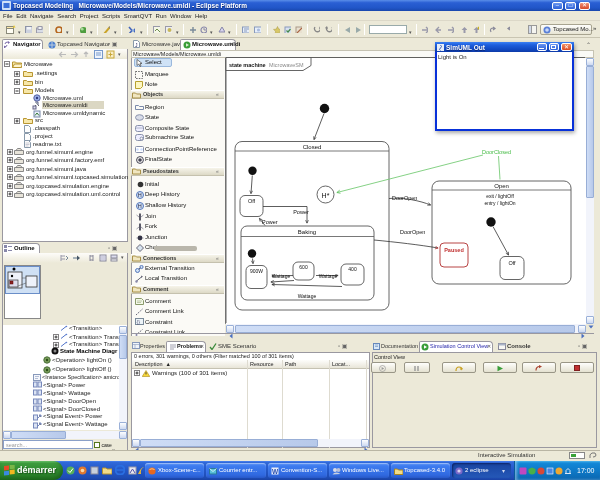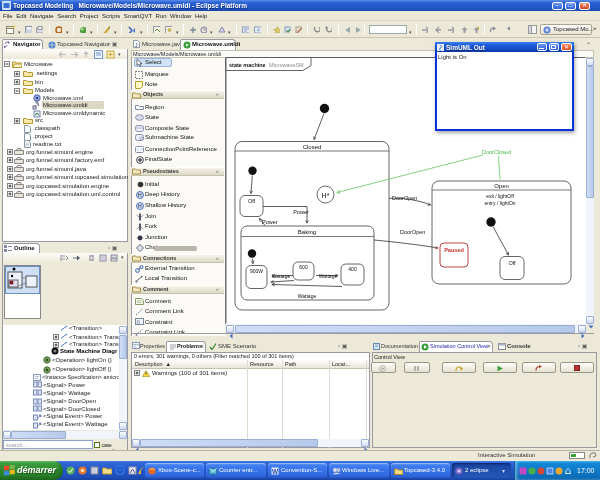--- a/index.html
+++ b/index.html
@@ -860,21 +860,21 @@
 
   <div class="abs" id="taskbar" style="left:0;top:461px;width:600px;height:19px;background:linear-gradient(180deg,#4b84f2 0%,#3068d8 8%,#2458c8 45%,#1e4cb4 88%,#1a42a4 100%);">
 
     <div class="abs" style="left:0;top:0;width:63px;height:19px;border-radius:0 9px 9px 0;background:linear-gradient(180deg,#6cc56c 0%,#3d9c3d 12%,#2f8a2f 50%,#257a25 100%);box-shadow:inset -2px -2px 4px rgba(0,40,0,.3);"></div>
     <svg class="abs" style="left:4px;top:3.5px" width="12" height="12">
       <rect x="0" y="1" width="5" height="4.4" fill="#e64a28" transform="skewY(-6)"></rect>
       <rect x="5.7" y="0.4" width="5" height="4.4" fill="#7ab648" transform="skewY(-6)"></rect>
       <rect x="0" y="6.2" width="5" height="4.4" fill="#3a8ae0" transform="skewY(-6)"></rect>
       <rect x="5.7" y="5.6" width="5" height="4.4" fill="#f0b820" transform="skewY(-6)"></rect>
     </svg>
-    <div class="abs" style="left:17px;top:4px;font-size:9px;font-weight:bold;font-style:italic;color:#fff;text-shadow:1px 1px 1px rgba(0,0,0,.4)">démarrer</div>
+    <div class="abs" style="left:17px;top:4px;font-size:9px;font-weight:bold;color:#fff;text-shadow:1px 1px 1px rgba(0,0,0,.4)">démarrer</div>
 
     <svg class="abs" style="left:66px;top:5px" width="9" height="9">
         <circle cx="4.5" cy="4.5" r="4" fill="#58b058"></circle>
         <path d="M2,4.5 l2,2 3,-4" stroke="#fff" fill="none"></path>
       </svg>
     <svg class="abs" style="left:78px;top:5px" width="9" height="9">
         <circle cx="4.5" cy="4.5" r="4" fill="#e07830"></circle>
         <circle cx="4.5" cy="4.5" r="1.8" fill="#f8d8a8"></circle>
       </svg>
     <svg class="abs" style="left:90px;top:5px" width="9" height="9">

